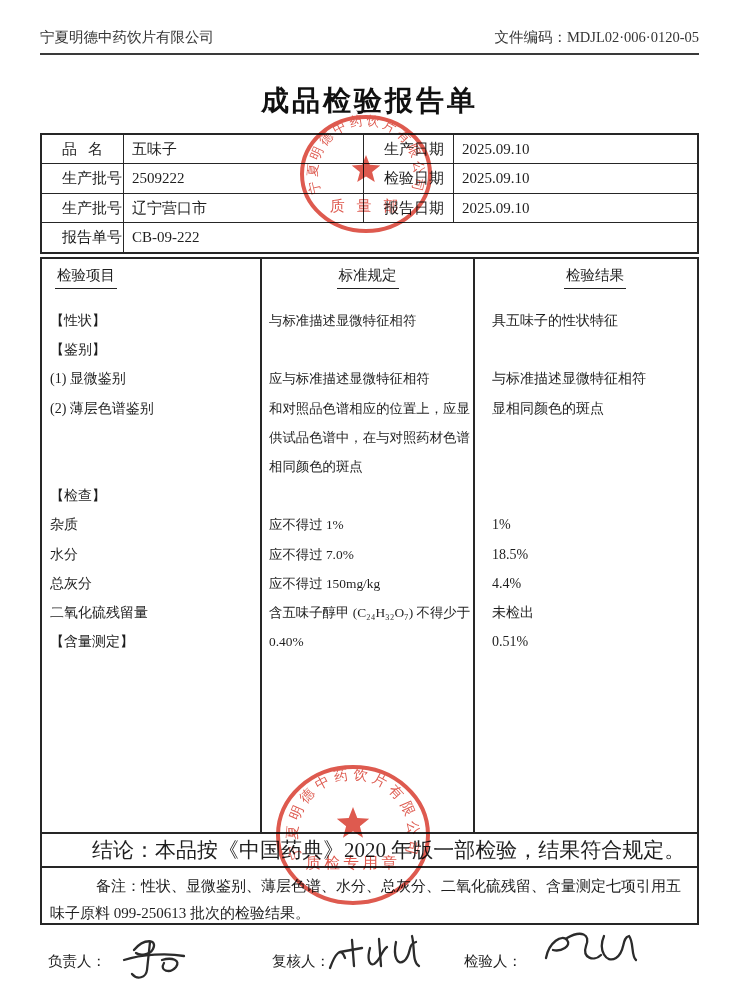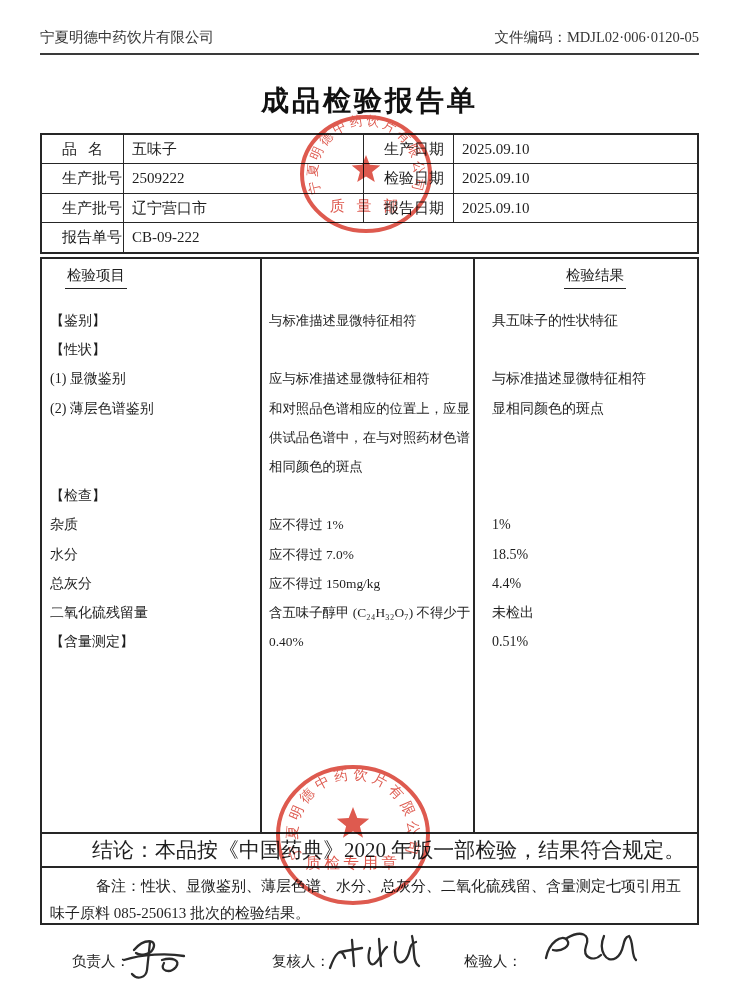--- a/index.html
+++ b/index.html
@@ -39,34 +39,34 @@
     position:absolute;left:40px;top:257px;width:655px;height:664px;
     border:2px solid #262626;font-size:14px;
   }
   .vline{position:absolute;top:0;width:1.5px;height:573px;background:#262626;}
   .v1{left:218px;} .v2{left:431px;}
   .hline{position:absolute;left:0;width:100%;height:1.5px;background:#262626;}
   .h1{top:573px;} .h2{top:607px;}
   .mcol{position:absolute;top:0;height:573px;overflow:visible;}
   .mc1{left:0;width:218px;} .mc2{left:220px;width:211px;} .mc3{left:433px;width:222px;margin-left:9px;}
   .mhead{position:absolute;top:7px;left:0;width:100%;text-align:center;font-size:14.5px;}
-  .mc1 .mhead{text-align:left;padding-left:23px;}
+  .mc1 .mhead{text-align:left;padding-left:13px;}
   .ul{display:inline-block;border-bottom:1.5px solid #222;padding:0 2px 3px 2px;}
   .lines{position:absolute;top:47px;left:0;right:0;}
   .ln{height:29.2px;line-height:29.2px;padding:0 8px;white-space:nowrap;}
   .mc2 .ln{font-size:13.4px;padding:0 2px 0 7px;}
   
   .concl{position:absolute;left:4px;top:575px;width:100%;height:17px;line-height:32px;
          font-size:21px;text-indent:46px;white-space:nowrap;}
   .remark{position:absolute;left:0;top:609px;width:100%;padding:5px 8px 0 8px;box-sizing:border-box;
           font-size:15px;line-height:27px;text-indent:46px;}
   
   .sigrow{position:absolute;left:0;top:938px;width:739px;height:60px;font-size:14.5px;}
   .siglabel{position:absolute;top:14px;white-space:nowrap;}
-  .sl1{left:48px;margin-left:24px;} .sl2{left:272px;} .sl3{left:464px;}
+  .sl1{left:48px;} .sl2{left:272px;} .sl3{left:464px;}
   .sig{position:absolute;}
   .sig path{stroke:#2b2b2b;stroke-width:2.3;fill:none;stroke-linecap:round;}
   .sg1{left:112px;top:-8px;} .sg2{left:322px;top:-12px;} .sg3{left:536px;top:-14px;}
   
   .stamp{position:absolute;mix-blend-mode:multiply;opacity:.83;}
   .stamp *{font-family:"Liberation Serif","DejaVu Serif",serif;}
   .st-top{left:296px;top:112px;}
   .st-bot{left:274px;top:762px;}
 </style>
 </head>
@@ -101,37 +101,38 @@
 
 <div class="block">
   <div class="vline v1"></div>
   <div class="vline v2"></div>
   <div class="hline h1"></div>
   <div class="hline h2"></div>
 
   <div class="mcol mc1">
     <div class="mhead"><span class="ul">检验项目</span></div>
     <div class="lines">
+      <div class="ln">【性状】</div>
       <div class="ln">【鉴别】</div>
-      <div class="ln">【性状】</div>
       <div class="ln">(1) 显微鉴别</div>
       <div class="ln">(2) 薄层色谱鉴别</div>
       <div class="ln"></div>
       <div class="ln"></div>
       <div class="ln">【检查】</div>
       <div class="ln">杂质</div>
       <div class="ln">水分</div>
       <div class="ln">总灰分</div>
       <div class="ln">二氧化硫残留量</div>
       <div class="ln">【含量测定】</div>
       <div class="ln"></div>
     </div>
   </div>
 
   <div class="mcol mc2">
+    <div class="mhead"><span class="ul">标准规定</span></div>
     <div class="lines">
       <div class="ln">与标准描述显微特征相符</div>
       <div class="ln"></div>
       <div class="ln">应与标准描述显微特征相符</div>
       <div class="ln">和对照品色谱相应的位置上，应显</div>
       <div class="ln">供试品色谱中，在与对照药材色谱</div>
       <div class="ln">相同颜色的斑点</div>
       <div class="ln"></div>
       <div class="ln">应不得过 1%</div>
       <div class="ln">应不得过 7.0%</div>
@@ -154,21 +155,21 @@
       <div class="ln">1%</div>
       <div class="ln">18.5%</div>
       <div class="ln">4.4%</div>
       <div class="ln">未检出</div>
       <div class="ln">0.51%</div>
       <div class="ln"></div>
     </div>
   </div>
 
   <div class="concl">结论：本品按《中国药典》2020 年版一部检验，结果符合规定。</div>
-  <div class="remark">备注：性状、显微鉴别、薄层色谱、水分、总灰分、二氧化硫残留、含量测定七项引用五味子原料 085-250613 批次的检验结果。</div>
+  <div class="remark">备注：性状、显微鉴别、薄层色谱、水分、总灰分、二氧化硫残留、含量测定七项引用五味子原料 099-250613 批次的检验结果。</div>
 </div>
 
 <div class="sigrow">
   <span class="siglabel sl1">负责人：</span>
   <span class="siglabel sl2">复核人：</span>
   <span class="siglabel sl3">检验人：</span>
 
   <svg class="sig sg1" width="110" height="58" viewBox="0 0 110 58">
     <path d="M22,20 C32,8 46,9 41,19 C38,25 28,26 24,23"></path>
     <path d="M12,30 C30,24 56,23 72,26"></path>

